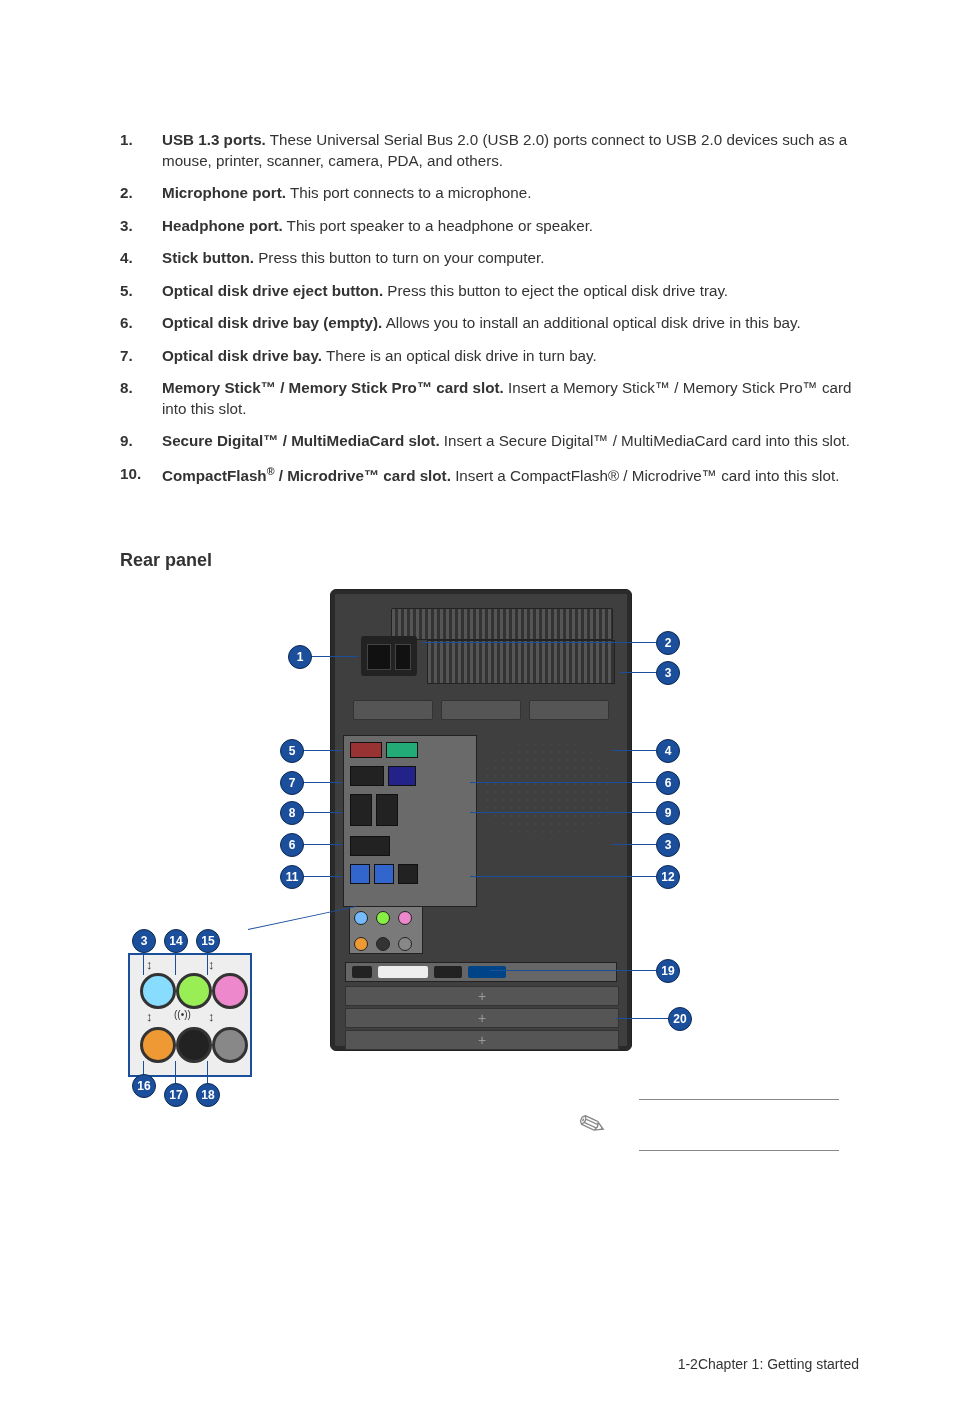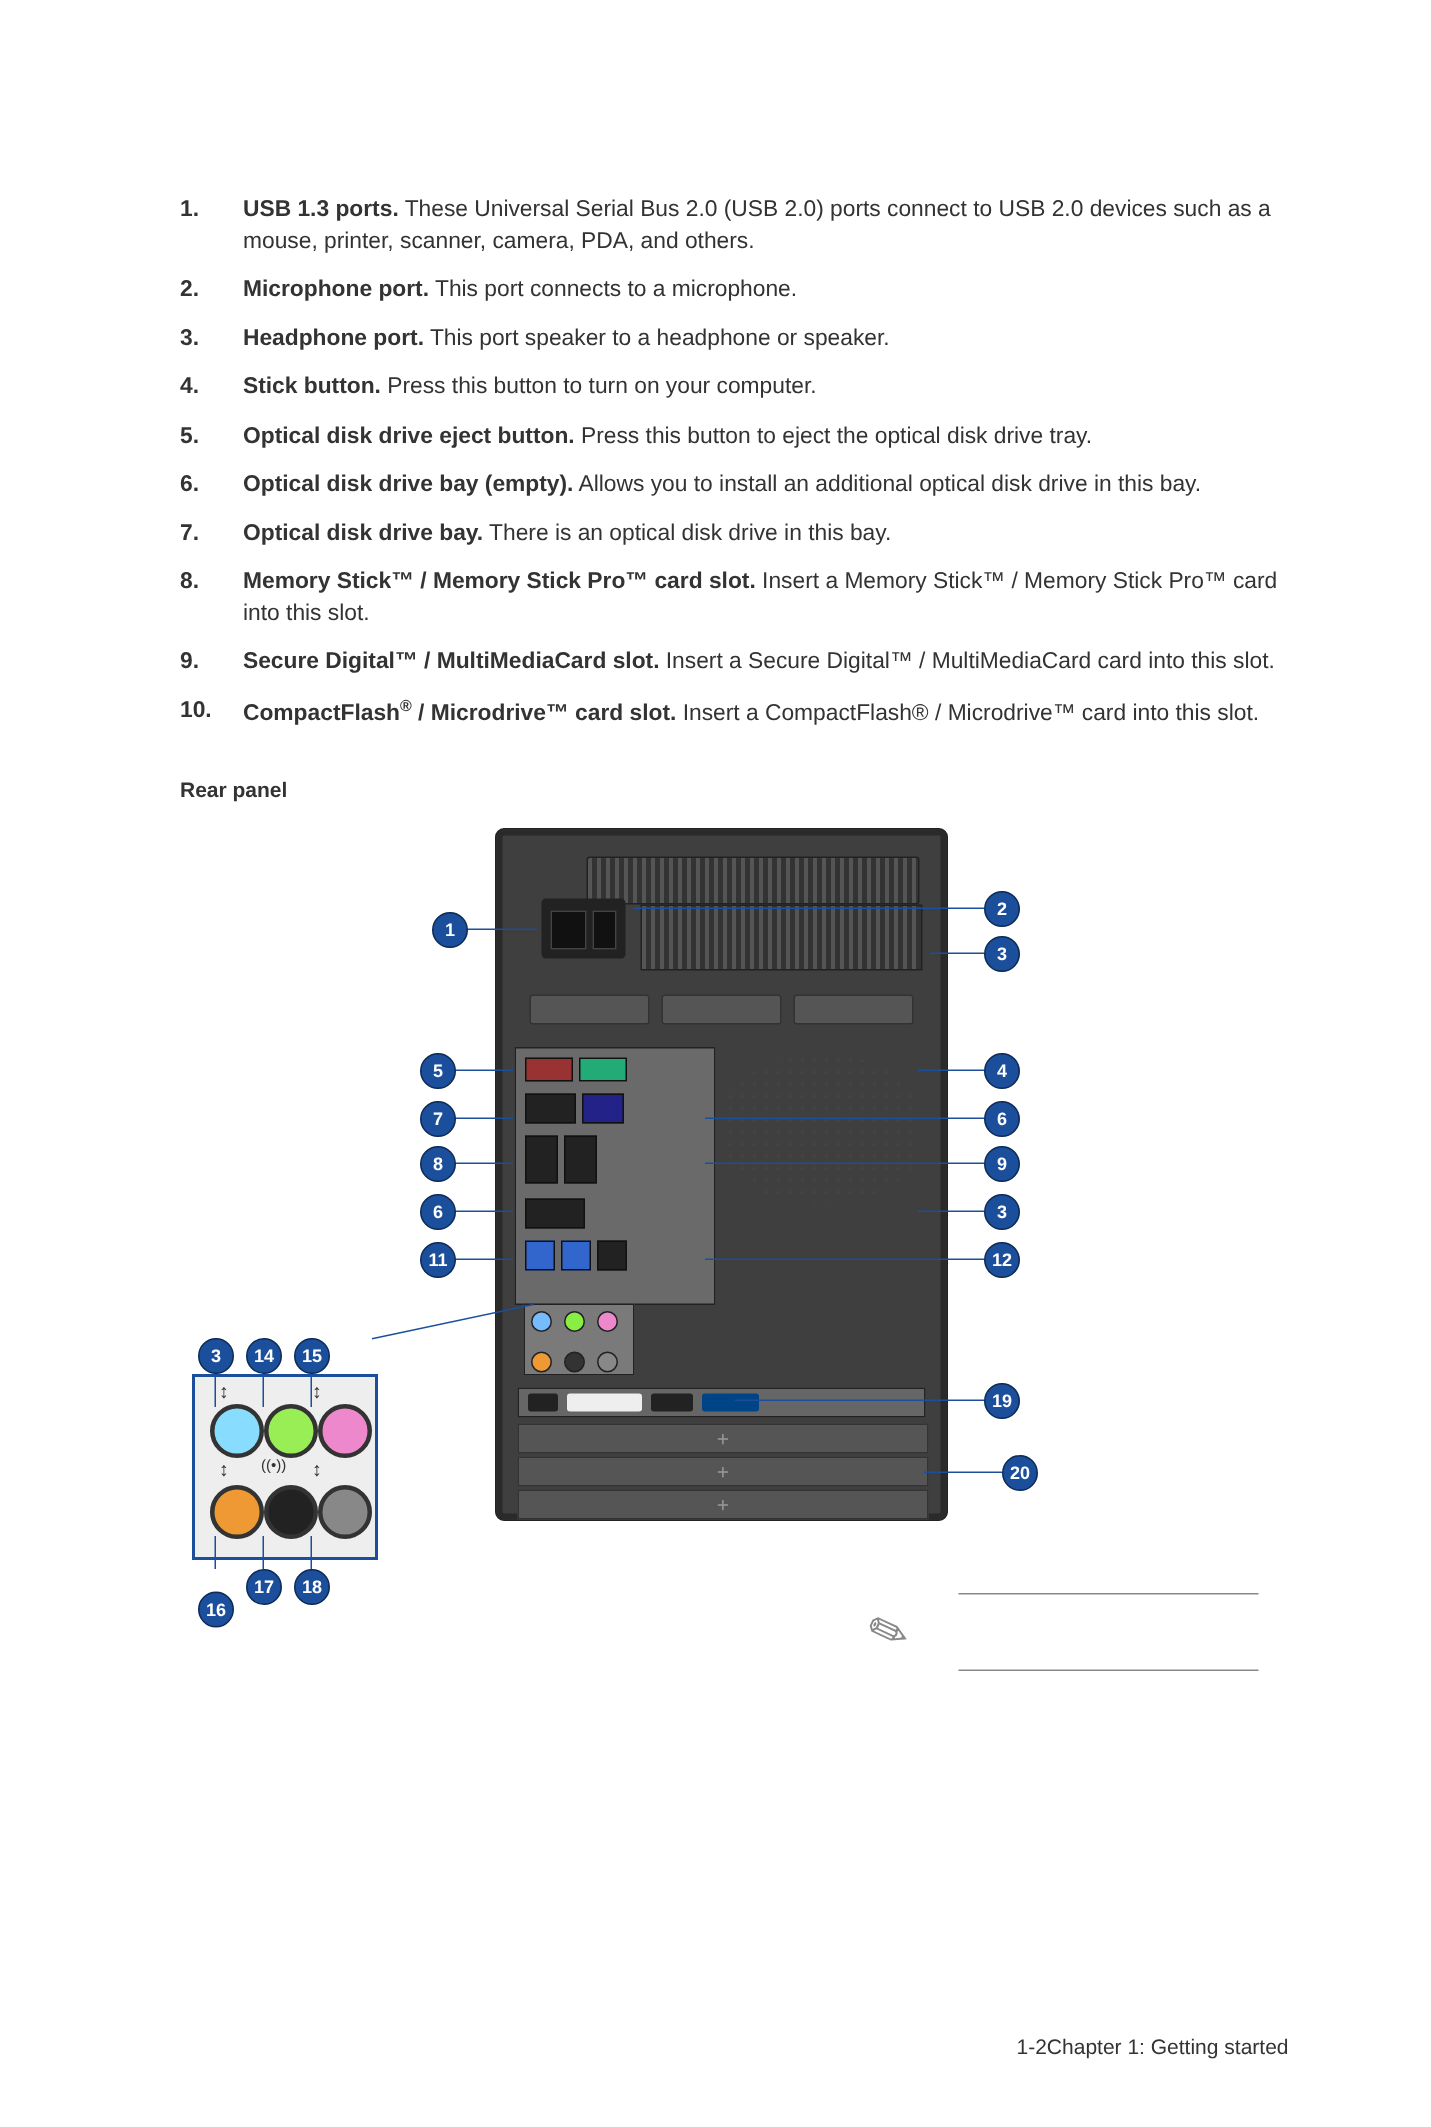--- a/index.html
+++ b/index.html
@@ -31,23 +31,23 @@
     flex: 0 0 42px;
     font-weight: bold;
   }
   ol.port-list li .body {
     flex: 1;
   }
   ol.port-list li .body b {
     font-weight: bold;
   }
   h3.section {
-    font-size: 14px;
+    font-size: 18px;
     font-weight: bold;
-    margin: 32px 0 18px 0;
+    margin: 64px 0 18px 0;
   }
   .diagram-area {
     position: relative;
     width: 100%;
     height: 540px;
   }
   .tower {
     position: absolute;
     left: 210px;
     top: 0;
@@ -158,21 +158,21 @@
     <li>
         <span class="num">5.</span>
         <span class="body"><b>Optical disk drive eject button.</b><span> Press this button to eject the optical disk drive tray.</span></span>
       </li>
     <li>
         <span class="num">6.</span>
         <span class="body"><b>Optical disk drive bay (empty).</b><span> Allows you to install an additional optical disk drive in this bay.</span></span>
       </li>
     <li>
         <span class="num">7.</span>
-        <span class="body"><b>Optical disk drive bay.</b><span> There is an optical disk drive in this bay.</span></span>
+        <span class="body"><b>Optical disk drive bay.</b><span> There is an optical disk drive in turn bay.</span></span>
       </li>
     <li>
         <span class="num">8.</span>
         <span class="body"><b>Memory Stick™ / Memory Stick Pro™ card slot.</b><span> Insert a Memory Stick™ / Memory Stick Pro™ card into this slot.</span></span>
       </li>
     <li>
         <span class="num">9.</span>
         <span class="body"><b>Secure Digital™ / MultiMediaCard slot.</b><span> Insert a Secure Digital™ / MultiMediaCard card into this slot.</span></span>
       </li>
     <li>
@@ -276,21 +276,21 @@
       <div class="jack" style="left:82px; top:72px; background:#888;"></div>
     </div>
 
     <div class="callout" style="left:12px; top:340px;">3</div>
     <div class="callout" style="left:44px; top:340px;">14</div>
     <div class="callout" style="left:76px; top:340px;">15</div>
     <div class="leader" style="left:23px; top:362px; width:1px; height:24px; background:#1b4f9c;"></div>
     <div class="leader" style="left:55px; top:362px; width:1px; height:24px; background:#1b4f9c;"></div>
     <div class="leader" style="left:87px; top:362px; width:1px; height:24px; background:#1b4f9c;"></div>
 
-    <div class="callout" style="left:12px; top:509px;text-align:center;">16</div>
+    <div class="callout" style="left:12px; top:485px;text-align:center;">16</div>
     <div class="callout" style="left:44px; top:494px;">17</div>
     <div class="callout" style="left:76px; top:494px;">18</div>
     <div class="leader" style="left:23px; top:472px; width:1px; height:22px; background:#1b4f9c;"></div>
     <div class="leader" style="left:55px; top:472px; width:1px; height:22px; background:#1b4f9c;"></div>
     <div class="leader" style="left:87px; top:472px; width:1px; height:22px; background:#1b4f9c;"></div>
 
     <div class="note-box">
       <div class="rule"></div>
       <div class="content">
         <span class="pen">✎</span>

